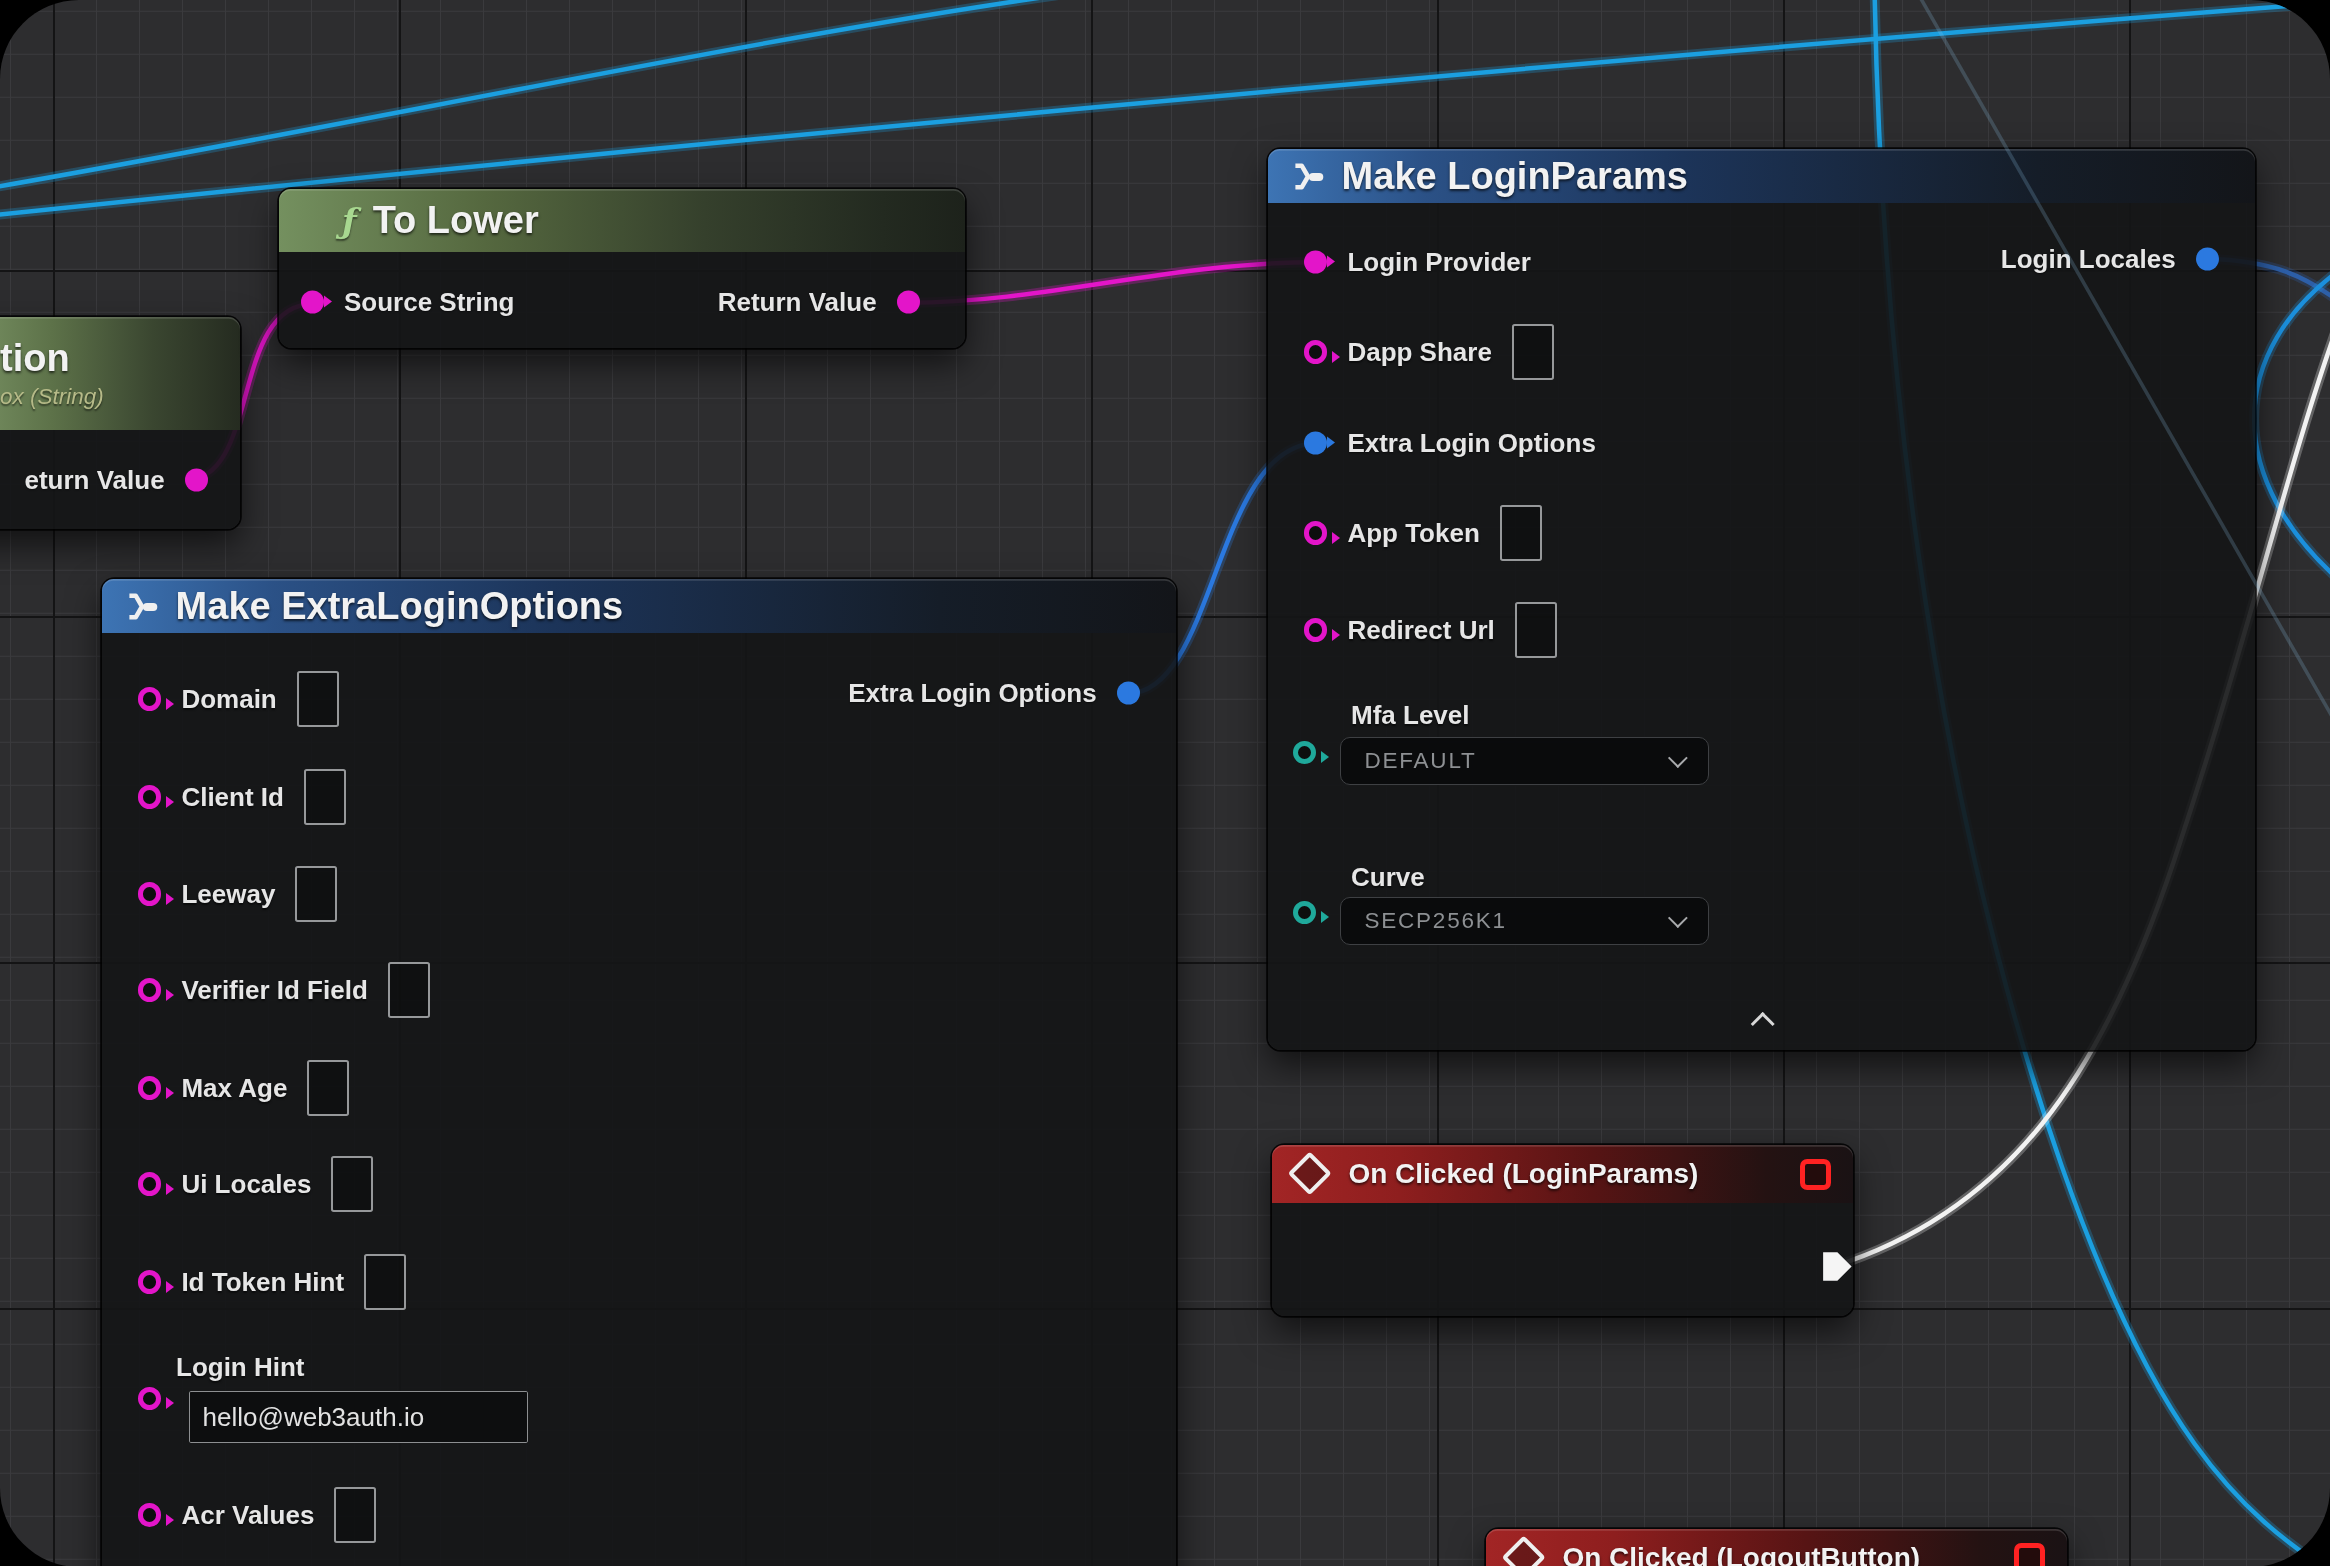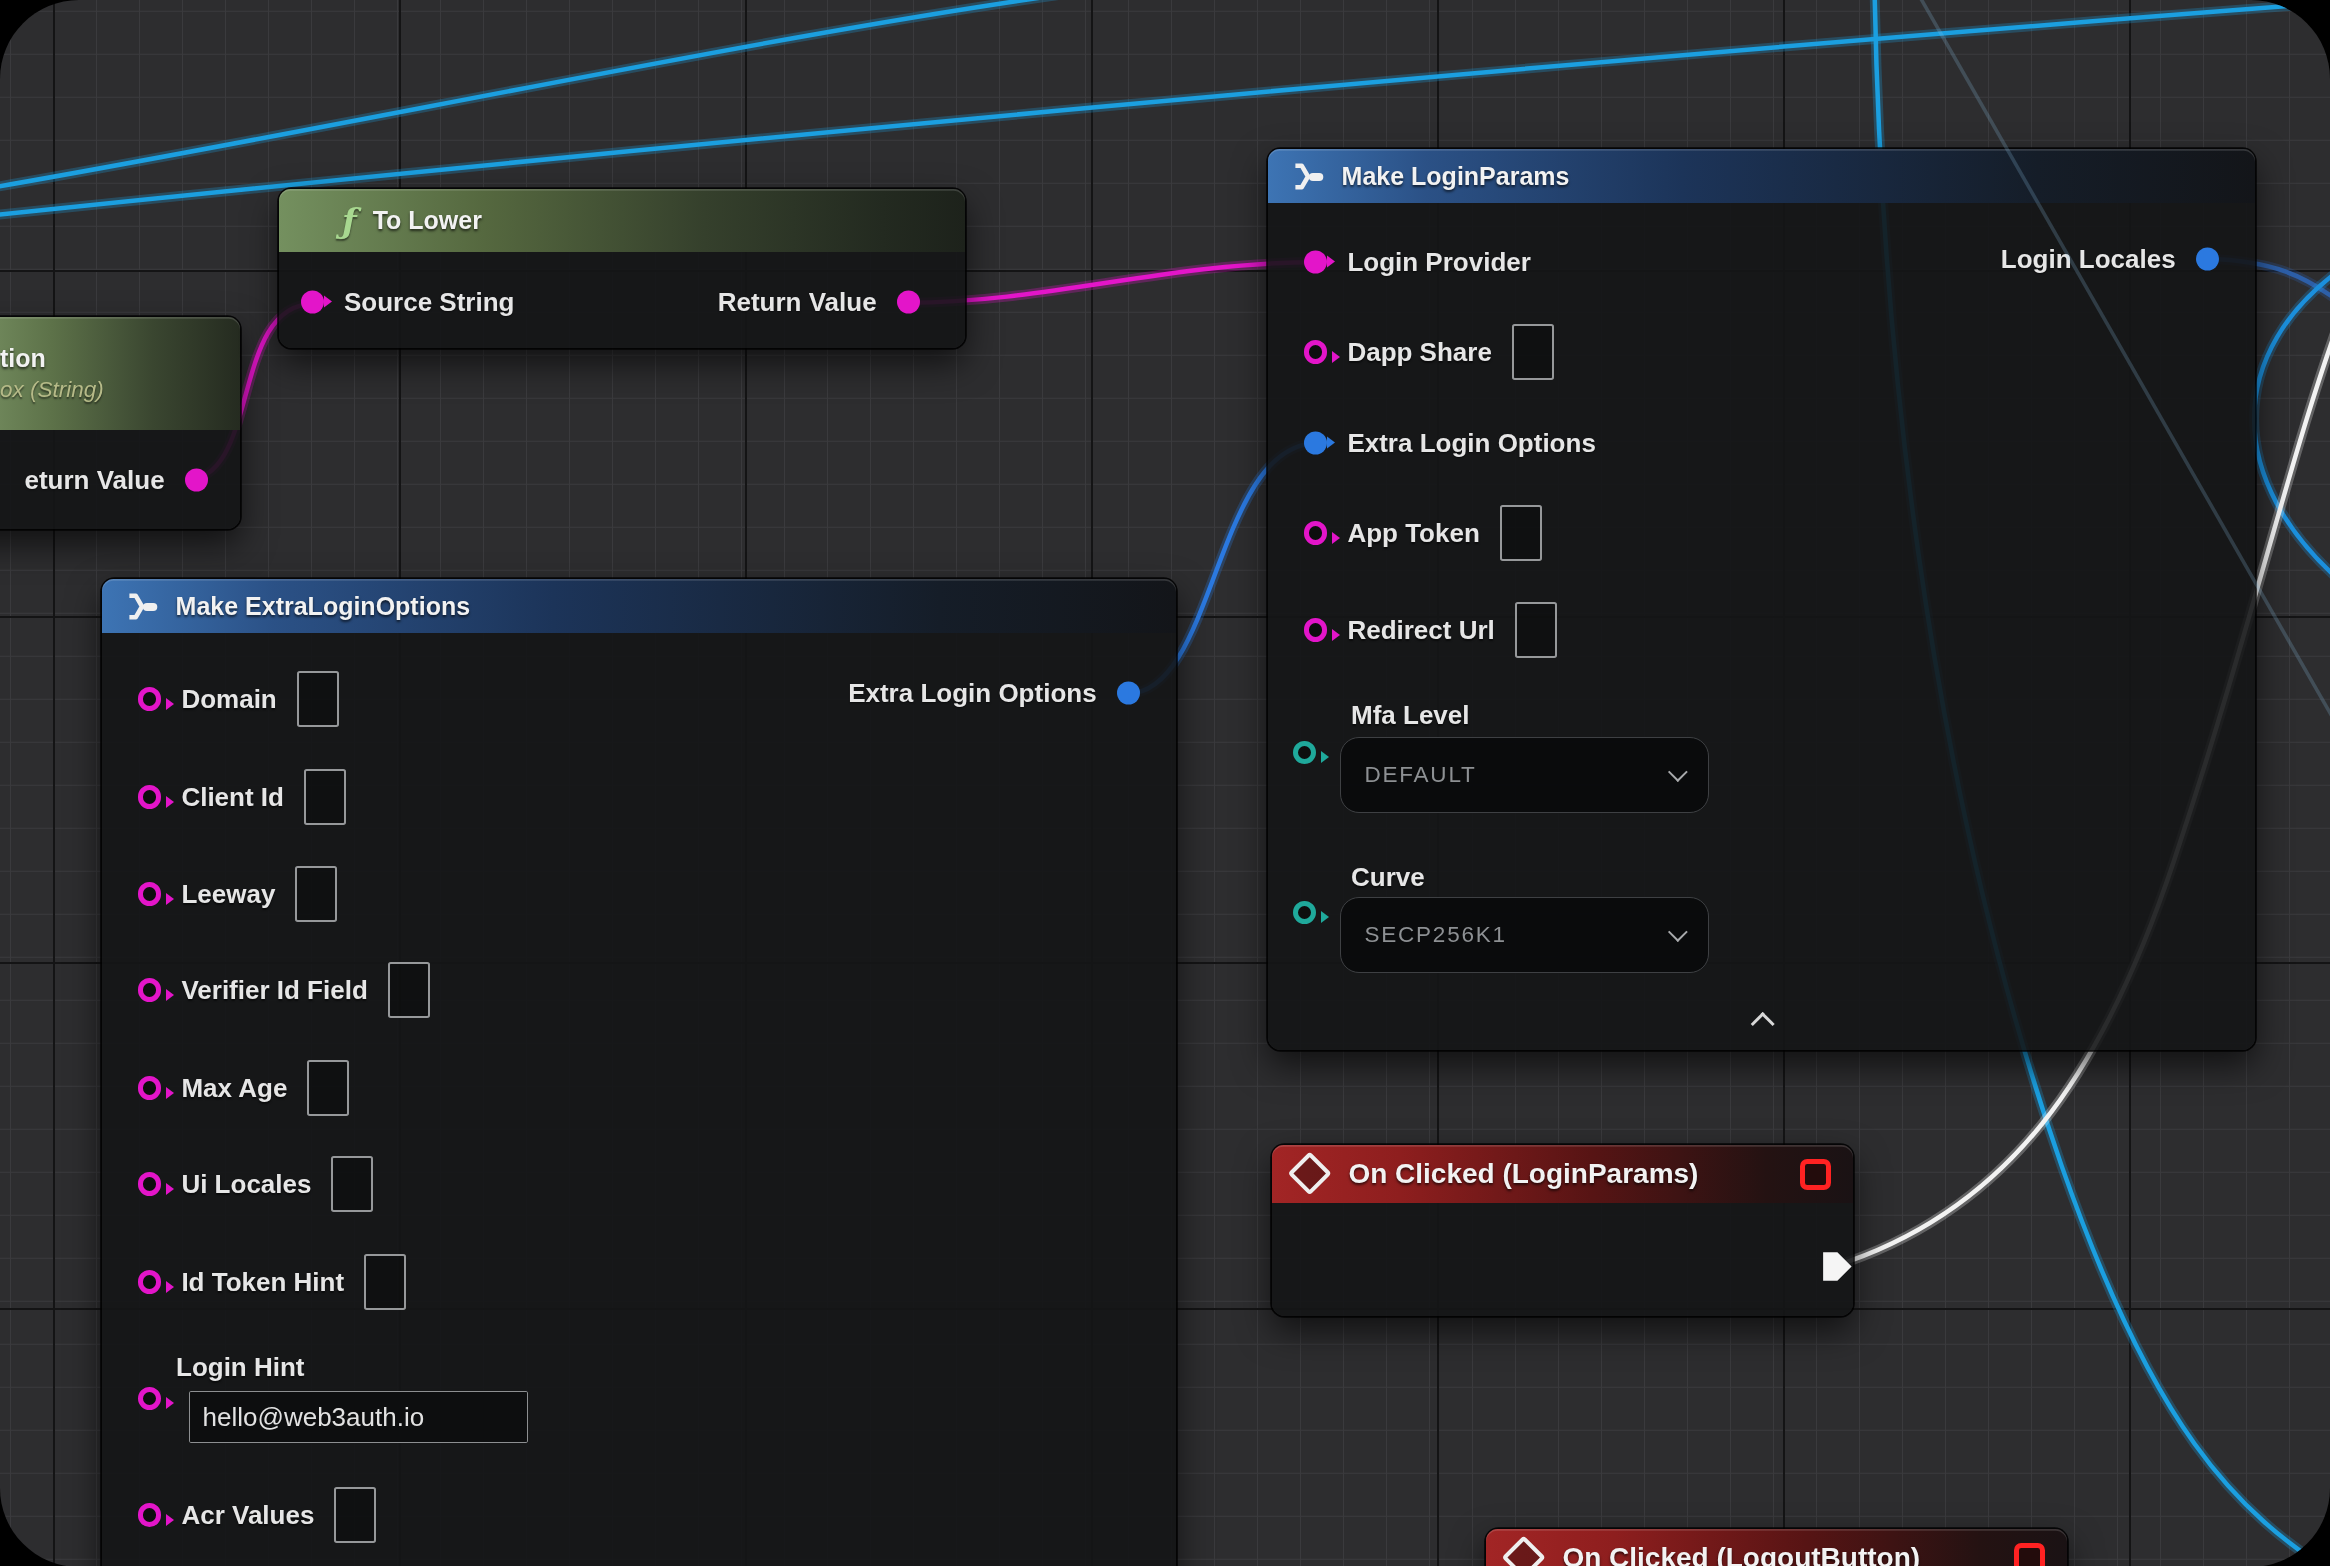--- a/index.html
+++ b/index.html
@@ -19,34 +19,34 @@
   .core{fill:none;stroke-width:5;}
   .node{position:absolute;z-index:2;background:rgba(20,21,22,.9);border-radius:12.6px;
     box-shadow:0 14.4px 34px rgba(0,0,0,.62),0 0 0 1.8px rgba(0,0,0,.85);}
   .hdr{position:absolute;left:0;top:0;right:0;display:flex;align-items:center;gap:16px;
     border-radius:11.7px 11.7px 0 0;box-shadow:inset 0 1.8px 0 rgba(255,255,255,.14);padding:0 21.6px;}
   .hdr-blue{height:54px;background:linear-gradient(90deg,#3d74b4 0%,#2b5186 16%,#1c3459 42%,#151d28 78%,#131519 100%);}
   .hdr-green{height:63px;background:linear-gradient(90deg,#74905f 0%,#55683f 30%,#35402c 62%,#232a20 88%,#1d221b 100%);}
   .hdr-green2{height:113px;background:linear-gradient(90deg,#7d9768 0%,#5d7249 35%,#3a4630 70%,#252b20 100%);
     flex-direction:column;align-items:flex-start;justify-content:center;gap:3.6px;}
   .hdr-red{height:58px;background:linear-gradient(90deg,#a22525 0%,#8e1e1e 22%,#571414 55%,#241212 85%,#1a1214 100%);}
-  .title{font-size:25px;font-weight:bold;color:#f2f2f2;text-shadow:0 1.8px 2.7px rgba(0,0,0,.65);white-space:nowrap;}
+  .title{font-size:38px;font-weight:bold;color:#f2f2f2;text-shadow:0 1.8px 2.7px rgba(0,0,0,.65);white-space:nowrap;}
   .subtitle{font-size:22.5px;font-style:italic;color:#b6ba88;text-shadow:0 1.8px 1.8px rgba(0,0,0,.5);white-space:nowrap;}
   .row{position:absolute;display:flex;align-items:center;gap:20px;transform:translateY(-50%);}
   .row-out{position:absolute;display:flex;align-items:center;gap:20px;transform:translateY(-50%);}
   .lbl{font-size:26px;font-weight:600;color:#e6e6e6;text-shadow:0 1.8px 1.8px rgba(0,0,0,.55);white-space:nowrap;}
   .pin{position:relative;width:23.4px;height:23.4px;border-radius:50%;flex:none;box-sizing:border-box;}
   .pin::after{content:"";position:absolute;left:23.4px;top:5.4px;border-left:8px solid currentColor;
     border-top:6.3px solid transparent;border-bottom:6.3px solid transparent;}
   .pin.filled{background:currentColor;}
   .pin.hollow{border:5.4px solid currentColor;background:rgba(8,8,8,.55);}
   .pin.out::after{display:none;}
   .c-str{color:#e315c9;} .c-obj{color:#2b79e0;} .c-enum{color:#1fa99b;}
   .cb{width:38px;height:52px;border:2.7px solid #96989a;border-radius:2.7px;background:rgba(0,0,0,.28);flex:none;}
-  .dd{position:absolute;height:76px;background:rgba(10,11,12,.92);border:1.8px solid #3e4043;border-radius:19px;
+  .dd{position:absolute;height:48px;background:rgba(10,11,12,.92);border:1.8px solid #3e4043;border-radius:10px;
     display:flex;align-items:center;justify-content:space-between;padding:0 23.4px;box-sizing:border-box;gap:20px;}
   .dd-text{font-size:22.5px;color:#8d9093;letter-spacing:1.8px;}
   .chev{width:11.7px;height:11.7px;border-right:2.7px solid #a9abad;border-bottom:2.7px solid #a9abad;
     transform:rotate(45deg);margin-top:-5.4px;}
   .chev-up{position:absolute;width:14.4px;height:14.4px;border-right:3.6px solid #d8d8d8;border-bottom:3.6px solid #d8d8d8;
     transform:rotate(-135deg);}
   .field-label{position:absolute;font-size:26px;font-weight:600;color:#e6e6e6;text-shadow:0 1.8px 1.8px rgba(0,0,0,.55);}
   .txt-input{position:absolute;background:rgba(12,13,14,.85);border:1.8px solid #8d8f91;border-radius:1.8px;
     color:#e2e2e2;font-size:26px;font-family:"Liberation Sans",sans-serif;padding:0 12.6px;box-sizing:border-box;}
   .fn-icon{font-family:"DejaVu Serif",serif;font-style:italic;font-weight:bold;font-size:34px;color:#a8d890;

